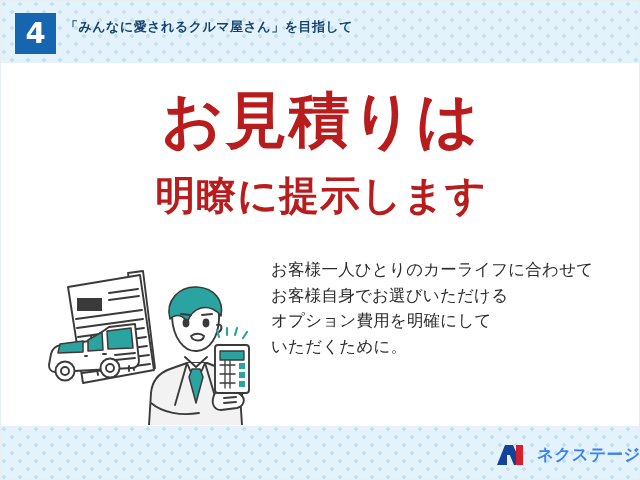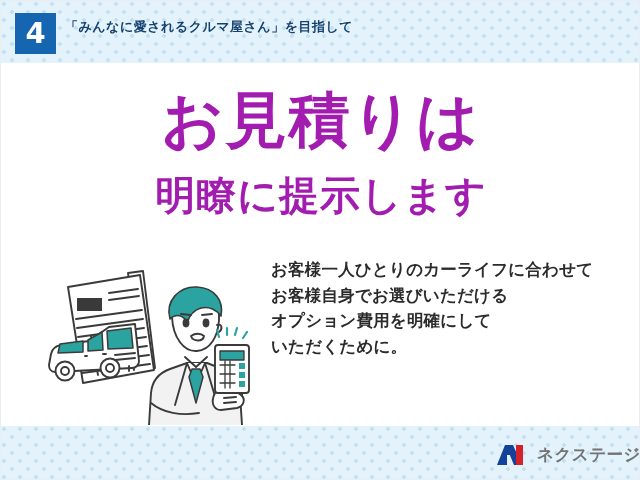--- a/index.html
+++ b/index.html
@@ -64,21 +64,21 @@
     letter-spacing: 0.5px;
     white-space: nowrap;
   }
 
   
   .headline {
     position: absolute;
     left: 0;
     width: 640px;
     text-align: center;
-    color: #a21caf;
+    color: #b91c1c;
     font-weight: bold;
     letter-spacing: 2px;
     white-space: nowrap;
   }
   #headline-1 {
     top: 86px;
     font-size: 61px;
     line-height: 66px;
   }
   #headline-2 {
@@ -90,21 +90,21 @@
 
   
   #body-text {
     position: absolute;
     left: 270px;
     top: 256px;
     width: 360px;
     color: #2b2b2b;
     font-size: 16.5px;
     line-height: 25.5px;
-    font-weight: bold;
+    font-weight: normal;
     letter-spacing: 0.2px;
   }
   #body-text .line {
     display: block;
     white-space: nowrap;
   }
 
   
   #illustration {
     position: absolute;
@@ -121,21 +121,21 @@
     top: 440px;
     height: 28px;
     display: flex;
     align-items: center;
     gap: 7px;
   }
   #logo-mark { display: block; }
   #logo-wordmark {
     font-size: 16.5px;
     font-weight: bold;
-    color: #737373;
+    color: #3b82f6;
     letter-spacing: 0.5px;
     white-space: nowrap;
   }
 </style>
 </head>
 <body>
 
 <div id="banner">
 
   <div id="header-band" class="dot-band"></div>

